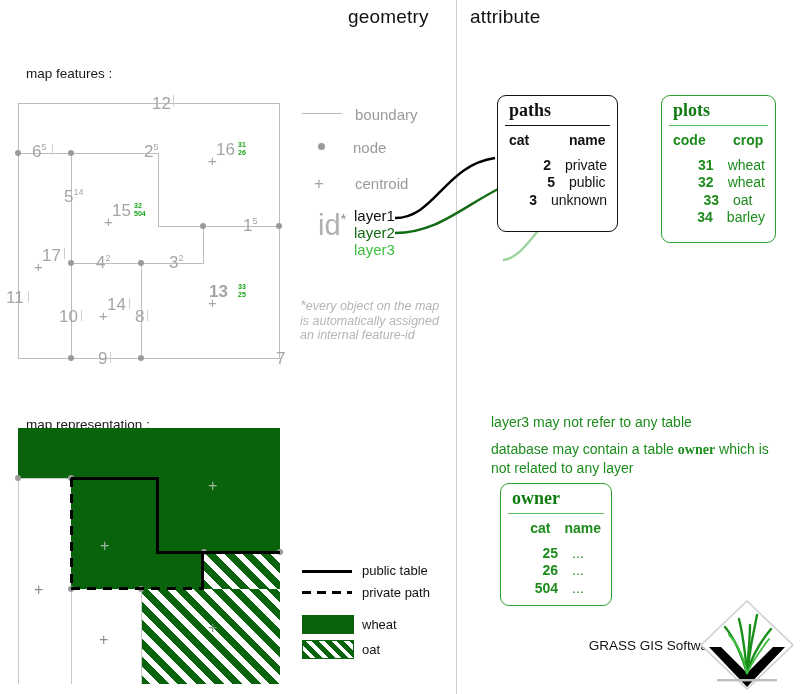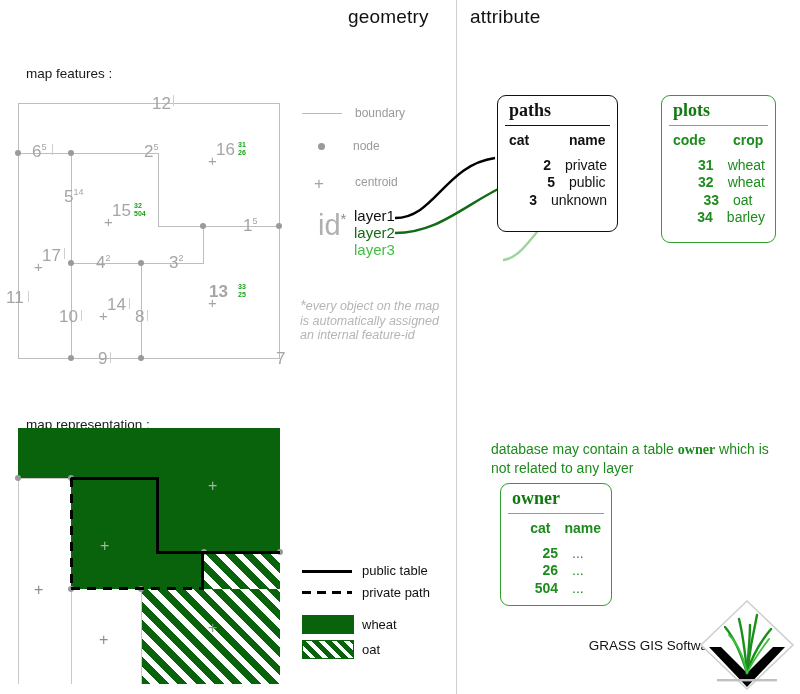--- a/index.html
+++ b/index.html
@@ -10,21 +10,21 @@
   }
   .canvas{position:absolute;inset:0;}
   .abs{position:absolute;}
 
   
   .hdr{font-size:19px;color:#111;letter-spacing:.2px;}
   .vdiv{background:#cfcfcf;width:1px;}
 
   
   .section-label{font-size:13.5px;color:#1a1a1a;}
-  .legend-txt{font-size:12px;color:#9a9a9a;}
+  .legend-txt{font-size:15px;color:#9a9a9a;}
   .legend-txt-dark{font-size:13px;color:#111;}
   .grayline{background:#b9b9b9;}
 
   
   .bline{background:#bdbdbd;position:absolute;}
   .node{position:absolute;width:6px;height:6px;border-radius:50%;background:#9a9a9a;}
   .flabel{position:absolute;font-size:17px;color:#a5a5a5;line-height:1;white-space:nowrap;}
   .flabel sup{font-size:9px;color:#a5a5a5;vertical-align:super;}
   .tick{position:absolute;width:1px;height:11px;background:#cfcfcf;}
   .cent{position:absolute;font-size:15px;color:#a5a5a5;line-height:1;}
@@ -301,20 +301,21 @@
         <div class="c2">oat</div>
       </div>
       <div class="trow">
         <div class="c1">34</div>
         <div class="c2">barley</div>
       </div>
     </div>
   </div>
 
 
+  <div class="abs note-green" style="left:491px;top:413px;">layer3 may not refer to any table</div>
   <div class="abs note-green" style="left:491px;top:440px;width:285px;">
     <span>database may contain a table </span><span class="serifb">owner</span><span> which is not related to any layer</span>
   </div>
 
   <div class="tbl green" style="left:500px;top:483px;width:110px;height:121px;">
     <div class="tbl-title">owner</div>
     <div class="tbl-rule"></div>
     <div class="tbl-body">
       <div class="trow thead">
         <div class="c1" style="text-align:right;">cat</div>

